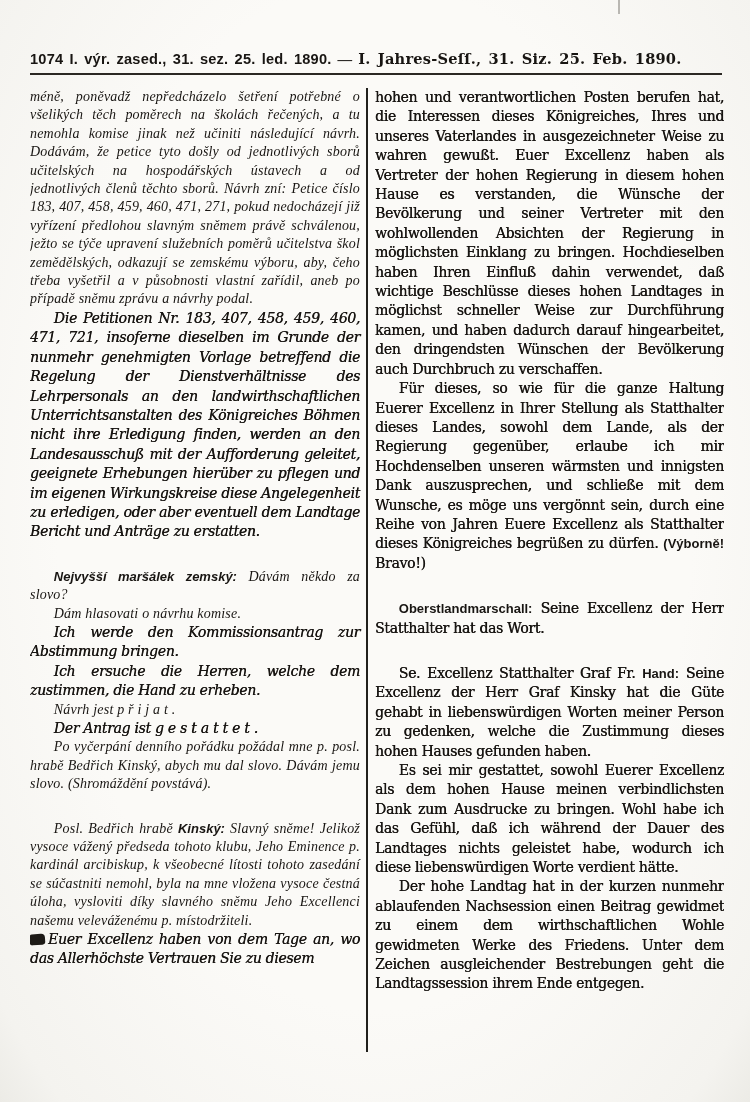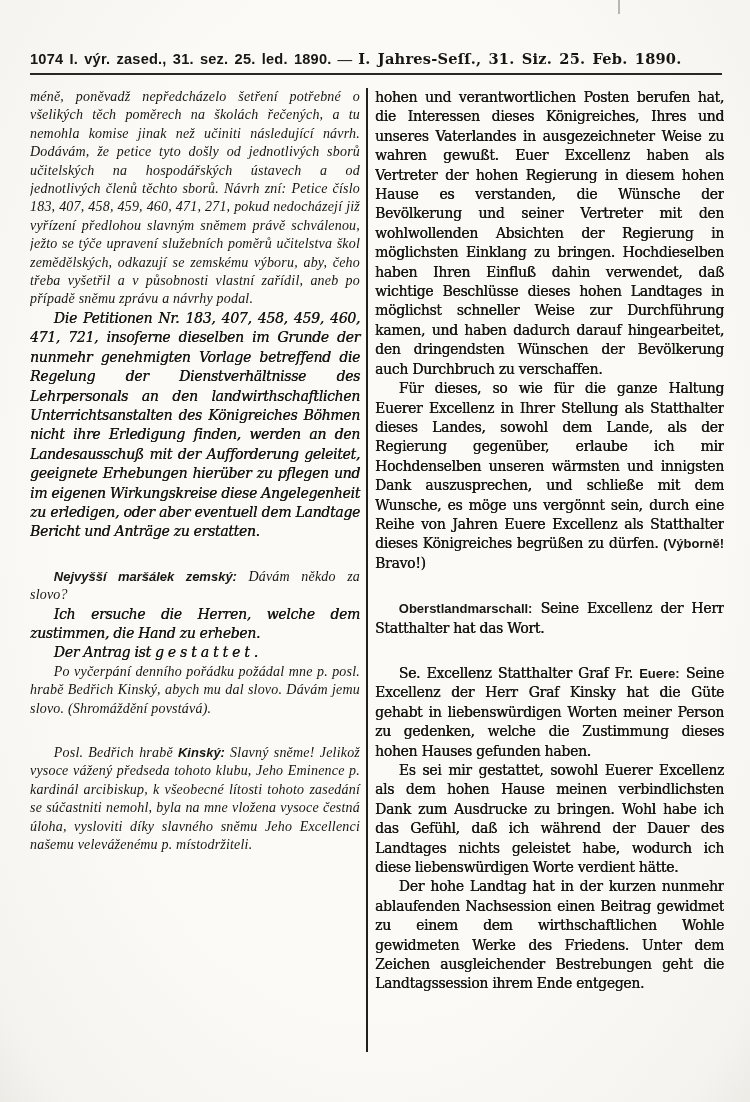--- a/index.html
+++ b/index.html
@@ -64,28 +64,32 @@
 
   <div class="header">
     <span class="cz">1074 I. výr. zased., 31. sez. 25. led. 1890.</span><span class="dash">—</span><span class="de">I. Jahres-Seſſ., 31. Siz. 25. Feb. 1890.</span>
   </div>
 
   <div class="cols">
     <div class="col left">
         <p><span class="antiqua">méně, poněvadž nepředcházelo šetření potřebné o všelikých těch poměrech na školách řečených, a tu nemohla komise jinak než učiniti následující návrh. Dodávám, že petice tyto došly od jednotlivých sborů učitelských na hospodářských ústavech a od jednotlivých členů těchto sborů. Návrh zní: Petice číslo 183, 407, 458, 459, 460, 471, 271, pokud nedocházejí již vyřízení předlohou slavným sněmem právě schválenou, ježto se týče upravení služebních poměrů učitelstva škol zemědělských, odkazují se zemskému výboru, aby, čeho třeba vyšetřil a v působnosti vlastní zařídil, aneb po případě sněmu zprávu a návrhy podal.</span></p>
         <p class="indent"><span class="fraktur">Die Petitionen Nr. 183, 407, 458, 459, 460, 471, 721, insoferne dieselben im Grunde der nunmehr genehmigten Vorlage betreffend die Regelung der Dienstverhältnisse des Lehrpersonals an den landwirthschaftlichen Unterrichtsanstalten des Königreiches Böhmen nicht ihre Erledigung finden, werden an den Landesausschuß mit der Aufforderung geleitet, geeignete Erhebungen hierüber zu pflegen und im eigenen Wirkungskreise diese Angelegenheit zu erledigen, oder aber eventuell dem Landtage Bericht und Anträge zu erstatten.</span></p>
         <p class="indent gap-lg"><span class="antiqua speaker">Nejvyšší maršálek zemský:</span><span class="antiqua"> Dávám někdo za slovo?</span></p>
+        <p class="indent"><span class="antiqua">Dám hlasovati o návrhu komise.</span></p>
+        <p class="indent"><span class="fraktur">Ich werde den Kommissionsantrag zur Abstimmung bringen.</span></p>
         <p class="indent"><span class="fraktur">Ich ersuche die Herren, welche dem zustimmen, die Hand zu erheben.</span></p>
+        <p class="indent"><span class="antiqua">Návrh jest </span><span class="antiqua spaced">přijat.</span></p>
         <p class="indent"><span class="fraktur">Der Antrag ist </span><span class="fraktur spaced">gestattet.</span></p>
         <p class="indent"><span class="antiqua">Po vyčerpání denního pořádku požádal mne p. posl. hrabě Bedřich Kinský, abych mu dal slovo. Dávám jemu slovo. (Shromáždění povstává).</span></p>
         <p class="indent gap-lg"><span class="antiqua">Posl. Bedřich hrabě </span><span class="antiqua speaker">Kinský:</span><span class="antiqua"> Slavný sněme! Jelikož vysoce vážený předseda tohoto klubu, Jeho Eminence p. kardinál arcibiskup, k všeobecné lítosti tohoto zasedání se súčastniti nemohl, byla na mne vložena vysoce čestná úloha, vysloviti díky slavného sněmu Jeho Excellenci našemu veleváženému p. místodržiteli.</span></p>
+        <p><span class="blob"></span><span class="fraktur">Euer Excellenz haben von dem Tage an, wo das Allerhöchste Vertrauen Sie zu diesem</span></p>
       </div>
     <div class="divider"></div>
     <div class="col right">
         <p><span class="fraktur">hohen und verantwortlichen Posten berufen hat, die Interessen dieses Königreiches, Ihres und unseres Vaterlandes in ausgezeichneter Weise zu wahren gewußt. Euer Excellenz haben als Vertreter der hohen Regierung in diesem hohen Hause es verstanden, die Wünsche der Bevölkerung und seiner Vertreter mit den wohlwollenden Absichten der Regierung in möglichsten Einklang zu bringen. Hochdieselben haben Ihren Einfluß dahin verwendet, daß wichtige Beschlüsse dieses hohen Landtages in möglichst schneller Weise zur Durchführung kamen, und haben dadurch darauf hingearbeitet, den dringendsten Wünschen der Bevölkerung auch Durchbruch zu verschaffen.</span></p>
         <p class="indent"><span class="fraktur">Für dieses, so wie für die ganze Haltung Euerer Excellenz in Ihrer Stellung als Statthalter dieses Landes, sowohl dem Lande, als der Regierung gegenüber, erlaube ich mir Hochdenselben unseren wärmsten und innigsten Dank auszusprechen, und schließe mit dem Wunsche, es möge uns vergönnt sein, durch eine Reihe von Jahren Euere Excellenz als Statthalter dieses Königreiches begrüßen zu dürfen. </span><span class="antiqua speaker">(Výborně!</span><span class="fraktur"> Bravo!)</span></p>
         <p class="indent gap-lg"><span class="antiqua speaker">Oberstlandmarschall:</span><span class="fraktur"> Seine Excellenz der Herr Statthalter hat das Wort.</span></p>
-        <p class="indent gap-lg"><span class="fraktur">Se. Excellenz Statthalter Graf Fr. </span><span class="antiqua speaker">Euere:</span><span class="fraktur"> Seine Excellenz der Herr Graf Kinsky hat die Güte gehabt in liebenswürdigen Worten meiner Person zu gedenken, welche die Zustimmung dieses hohen Hauses gefunden haben.</span></p>
+        <p class="indent gap-lg"><span class="fraktur">Se. Excellenz Statthalter Graf Fr. </span><span class="antiqua speaker">Hand:</span><span class="fraktur"> Seine Excellenz der Herr Graf Kinsky hat die Güte gehabt in liebenswürdigen Worten meiner Person zu gedenken, welche die Zustimmung dieses hohen Hauses gefunden haben.</span></p>
         <p class="indent"><span class="fraktur">Es sei mir gestattet, sowohl Euerer Excellenz als dem hohen Hause meinen verbindlichsten Dank zum Ausdrucke zu bringen. Wohl habe ich das Gefühl, daß ich während der Dauer des Landtages nichts geleistet habe, wodurch ich diese liebenswürdigen Worte verdient hätte.</span></p>
         <p class="indent"><span class="fraktur">Der hohe Landtag hat in der kurzen nunmehr ablaufenden Nachsession einen Beitrag gewidmet zu einem dem wirthschaftlichen Wohle gewidmeten Werke des Friedens. Unter dem Zeichen ausgleichender Bestrebungen geht die Landtagssession ihrem Ende entgegen.</span></p>
       </div>
   </div>
 </div>
 
 </body></html>

